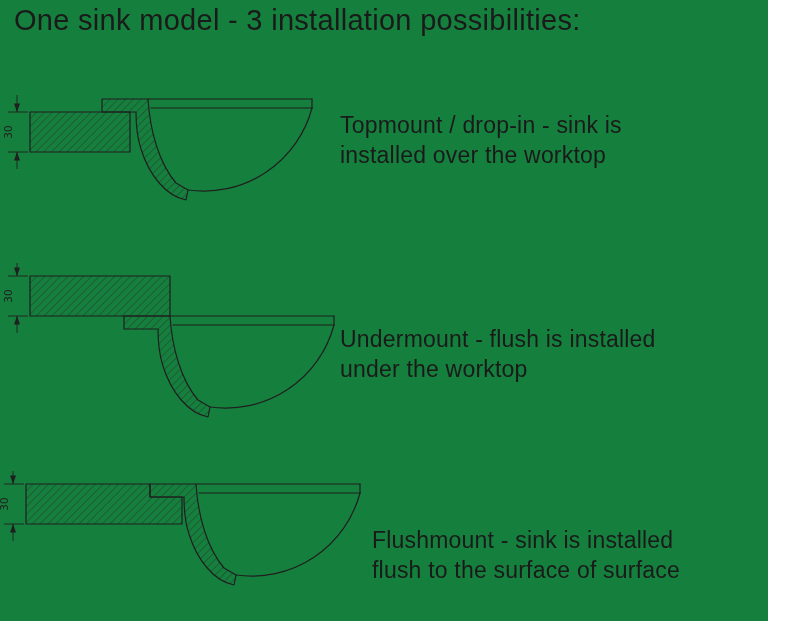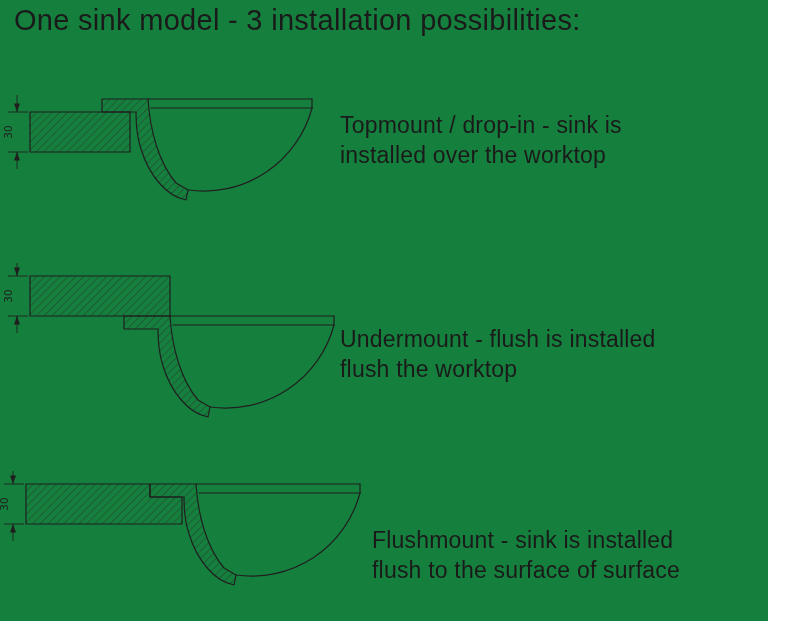--- a/index.html
+++ b/index.html
@@ -133,21 +133,21 @@
       <path class="hatched" fill="url(#h2)" d="M0,0 L46,0 C48,32 57,64 74,84 L86,91 L84,101 C64,97 47,76 39,50 C35,38 34,24 34,13 L0,13 Z"></path>
       <path class="outline" d="M46,0 L210,0"></path>
       <path class="outline" d="M49,9 L210,9"></path>
       <path class="outline" d="M210,0 L210,9"></path>
       <path class="outline" d="M210,9 A112,112 0 0 1 86,91"></path>
     </g>
   </svg>
 
   <div id="caption-undermount" class="caption">
     <div>Undermount - flush is installed</div>
-    <div>flush the worktop</div>
+    <div>under the worktop</div>
   </div>
 
   <svg id="svg-flushmount" class="drawing" width="375" height="125" viewBox="0 0 375 125">
     <defs>
       <pattern id="h3" width="5.5" height="5.5" patternUnits="userSpaceOnUse" patternTransform="rotate(45)">
         <line x1="0" y1="0" x2="0" y2="5.5" stroke="#2a2a2a" stroke-width="0.85"></line>
       </pattern>
     </defs>
 
     <g>

